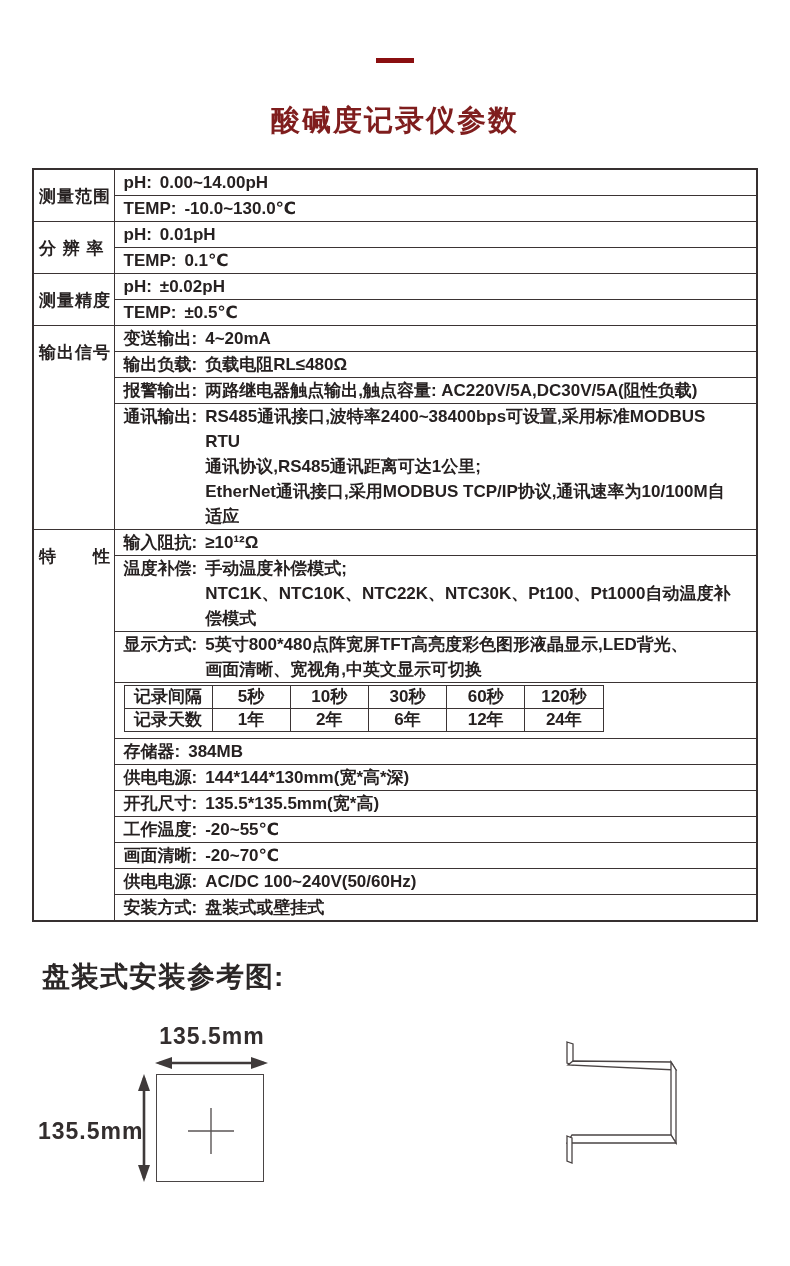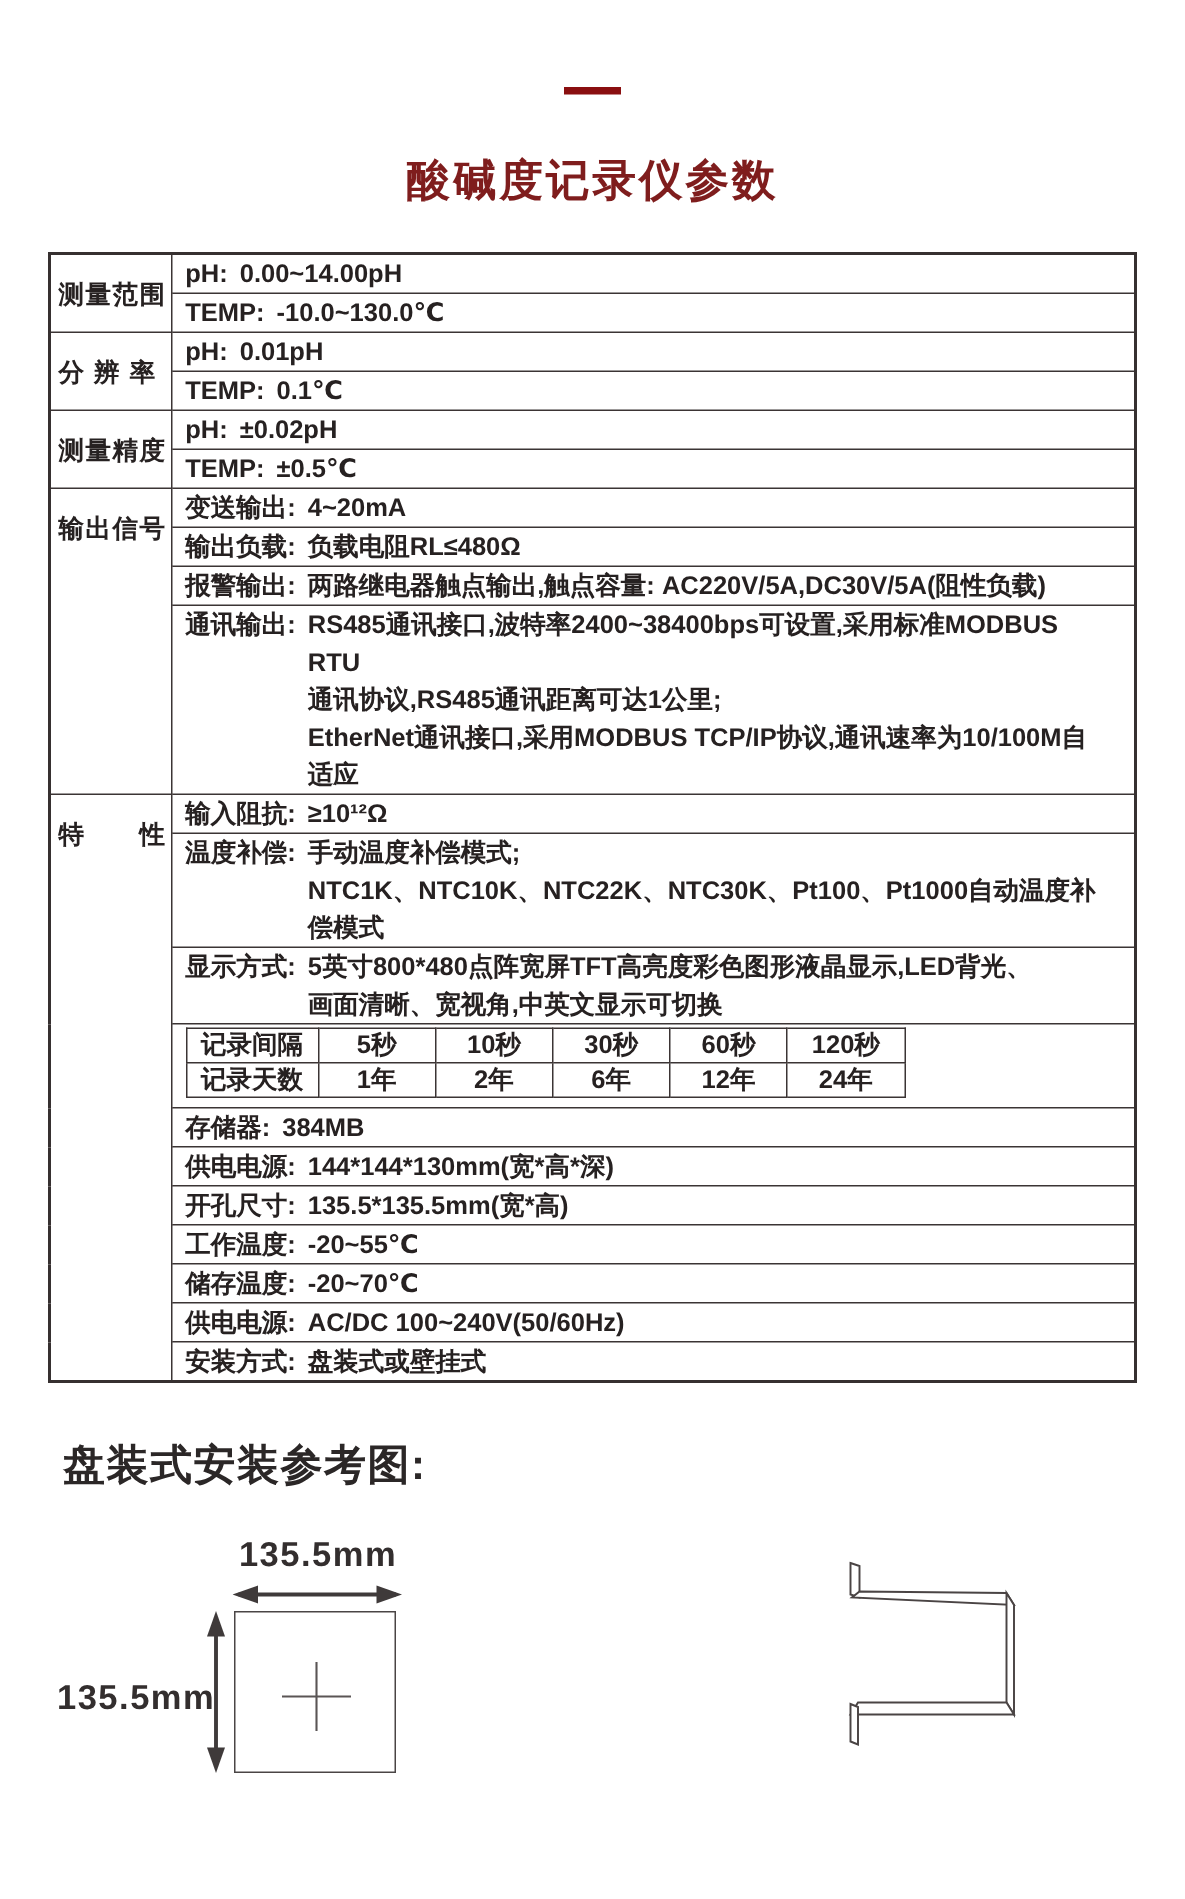--- a/index.html
+++ b/index.html
@@ -270,21 +270,21 @@
         <td class="v">
             <div class="cell">
               <span class="key">工作温度:</span>
               <span class="body">-20~55℃</span>
             </div>
           </td>
       </tr>
       <tr>
         <td class="v">
             <div class="cell">
-              <span class="key">储存温度:</span>
+              <span class="key">画面清晰:</span>
               <span class="body">-20~70℃</span>
             </div>
           </td>
       </tr>
       <tr>
         <td class="v">
             <div class="cell">
               <span class="key">供电电源:</span>
               <span class="body">AC/DC 100~240V(50/60Hz)</span>
             </div>

